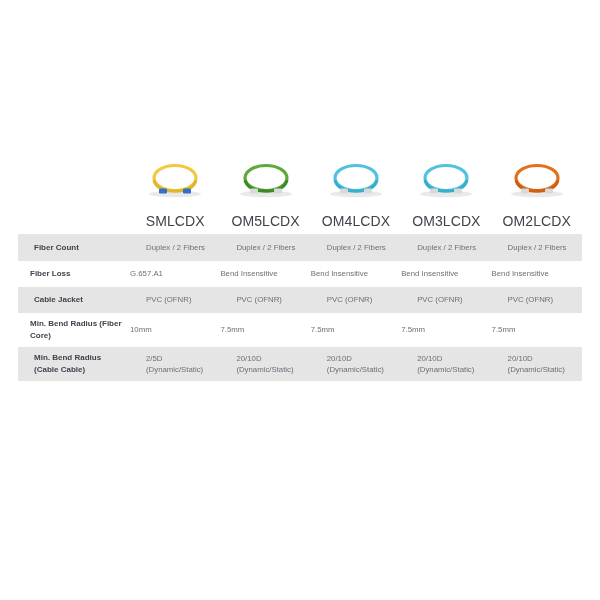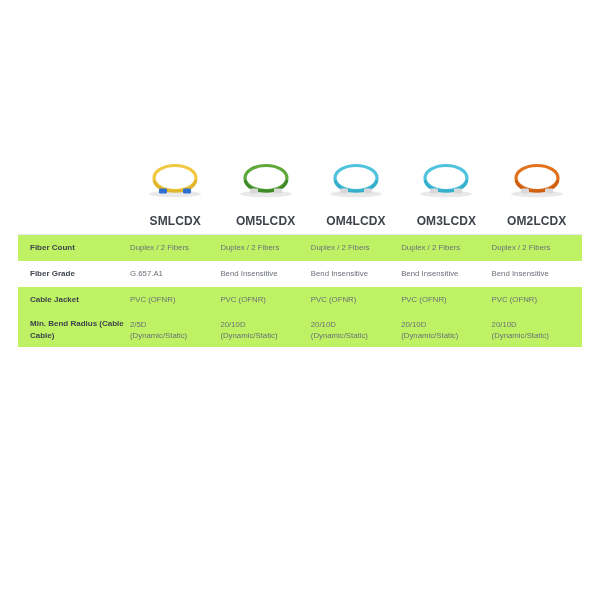--- a/index.html
+++ b/index.html
@@ -54,22 +54,22 @@
   .spec-table col.c-val   { width: 90.4px; }
 
   .spec-table th,
   .spec-table td {
     padding: 0;
     margin: 0;
     vertical-align: middle;
   }
 
   thead th {
-    font-size: 12px;
-    font-weight: 700;
+    font-size: 14px;
+    font-weight: 400;
     color: #3f444c;
     text-align: center;
     height: 26px;
     letter-spacing: .1px;
     background: #ffffff;
     border-bottom: 1px solid #e2e7f0;
   }
   thead th.head-blank { background: #ffffff; border-bottom: 1px solid #e2e7f0; }
 
   tbody tr td {
@@ -81,21 +81,21 @@
   }
   tbody tr td.rowlabel {
     text-align: left;
     padding-left: 12px;
     padding-right: 6px;
     font-size: 8px;
     font-weight: 700;
     color: #3f444c;
     line-height: 1.5;
   }
-  tbody tr.shaded td { background: #bef264; }
+  tbody tr.shaded td { background: #e5e5e5; padding-left: 16px; }
   tbody tr.plain td  { background: #ffffff; }
   tbody tr.tall td   { height: 34px; }
 
   .val-line { display: block; }
   .val-line + .val-line { display: block; }
 </style>
 </head>
 <body>
 
 <div class="page">
@@ -181,21 +181,21 @@
             <span class="val-line">Duplex / 2 Fibers</span>
           </td>
           <td>
             <span class="val-line">Duplex / 2 Fibers</span>
           </td>
           <td>
             <span class="val-line">Duplex / 2 Fibers</span>
           </td>
         </tr>
         <tr class="plain">
-          <td class="rowlabel">Fiber Grade</td>
+          <td class="rowlabel">Fiber Loss</td>
           <td>
             <span class="val-line">G.657.A1</span>
           </td>
           <td>
             <span class="val-line">Bend Insensitive</span>
           </td>
           <td>
             <span class="val-line">Bend Insensitive</span>
           </td>
           <td>
@@ -216,20 +216,38 @@
           <td>
             <span class="val-line">PVC (OFNR)</span>
           </td>
           <td>
             <span class="val-line">PVC (OFNR)</span>
           </td>
           <td>
             <span class="val-line">PVC (OFNR)</span>
           </td>
         </tr>
+        <tr class="plain tall">
+          <td class="rowlabel">Min. Bend Radius (Fiber Core)</td>
+          <td>
+            <span class="val-line">10mm</span>
+          </td>
+          <td>
+            <span class="val-line">7.5mm</span>
+          </td>
+          <td>
+            <span class="val-line">7.5mm</span>
+          </td>
+          <td>
+            <span class="val-line">7.5mm</span>
+          </td>
+          <td>
+            <span class="val-line">7.5mm</span>
+          </td>
+        </tr>
         <tr class="shaded tall">
           <td class="rowlabel">Min. Bend Radius (Cable Cable)</td>
           <td>
             <span class="val-line">2/5D</span>
             <span class="val-line">(Dynamic/Static)</span>
           </td>
           <td>
             <span class="val-line">20/10D</span>
             <span class="val-line">(Dynamic/Static)</span>
           </td>

